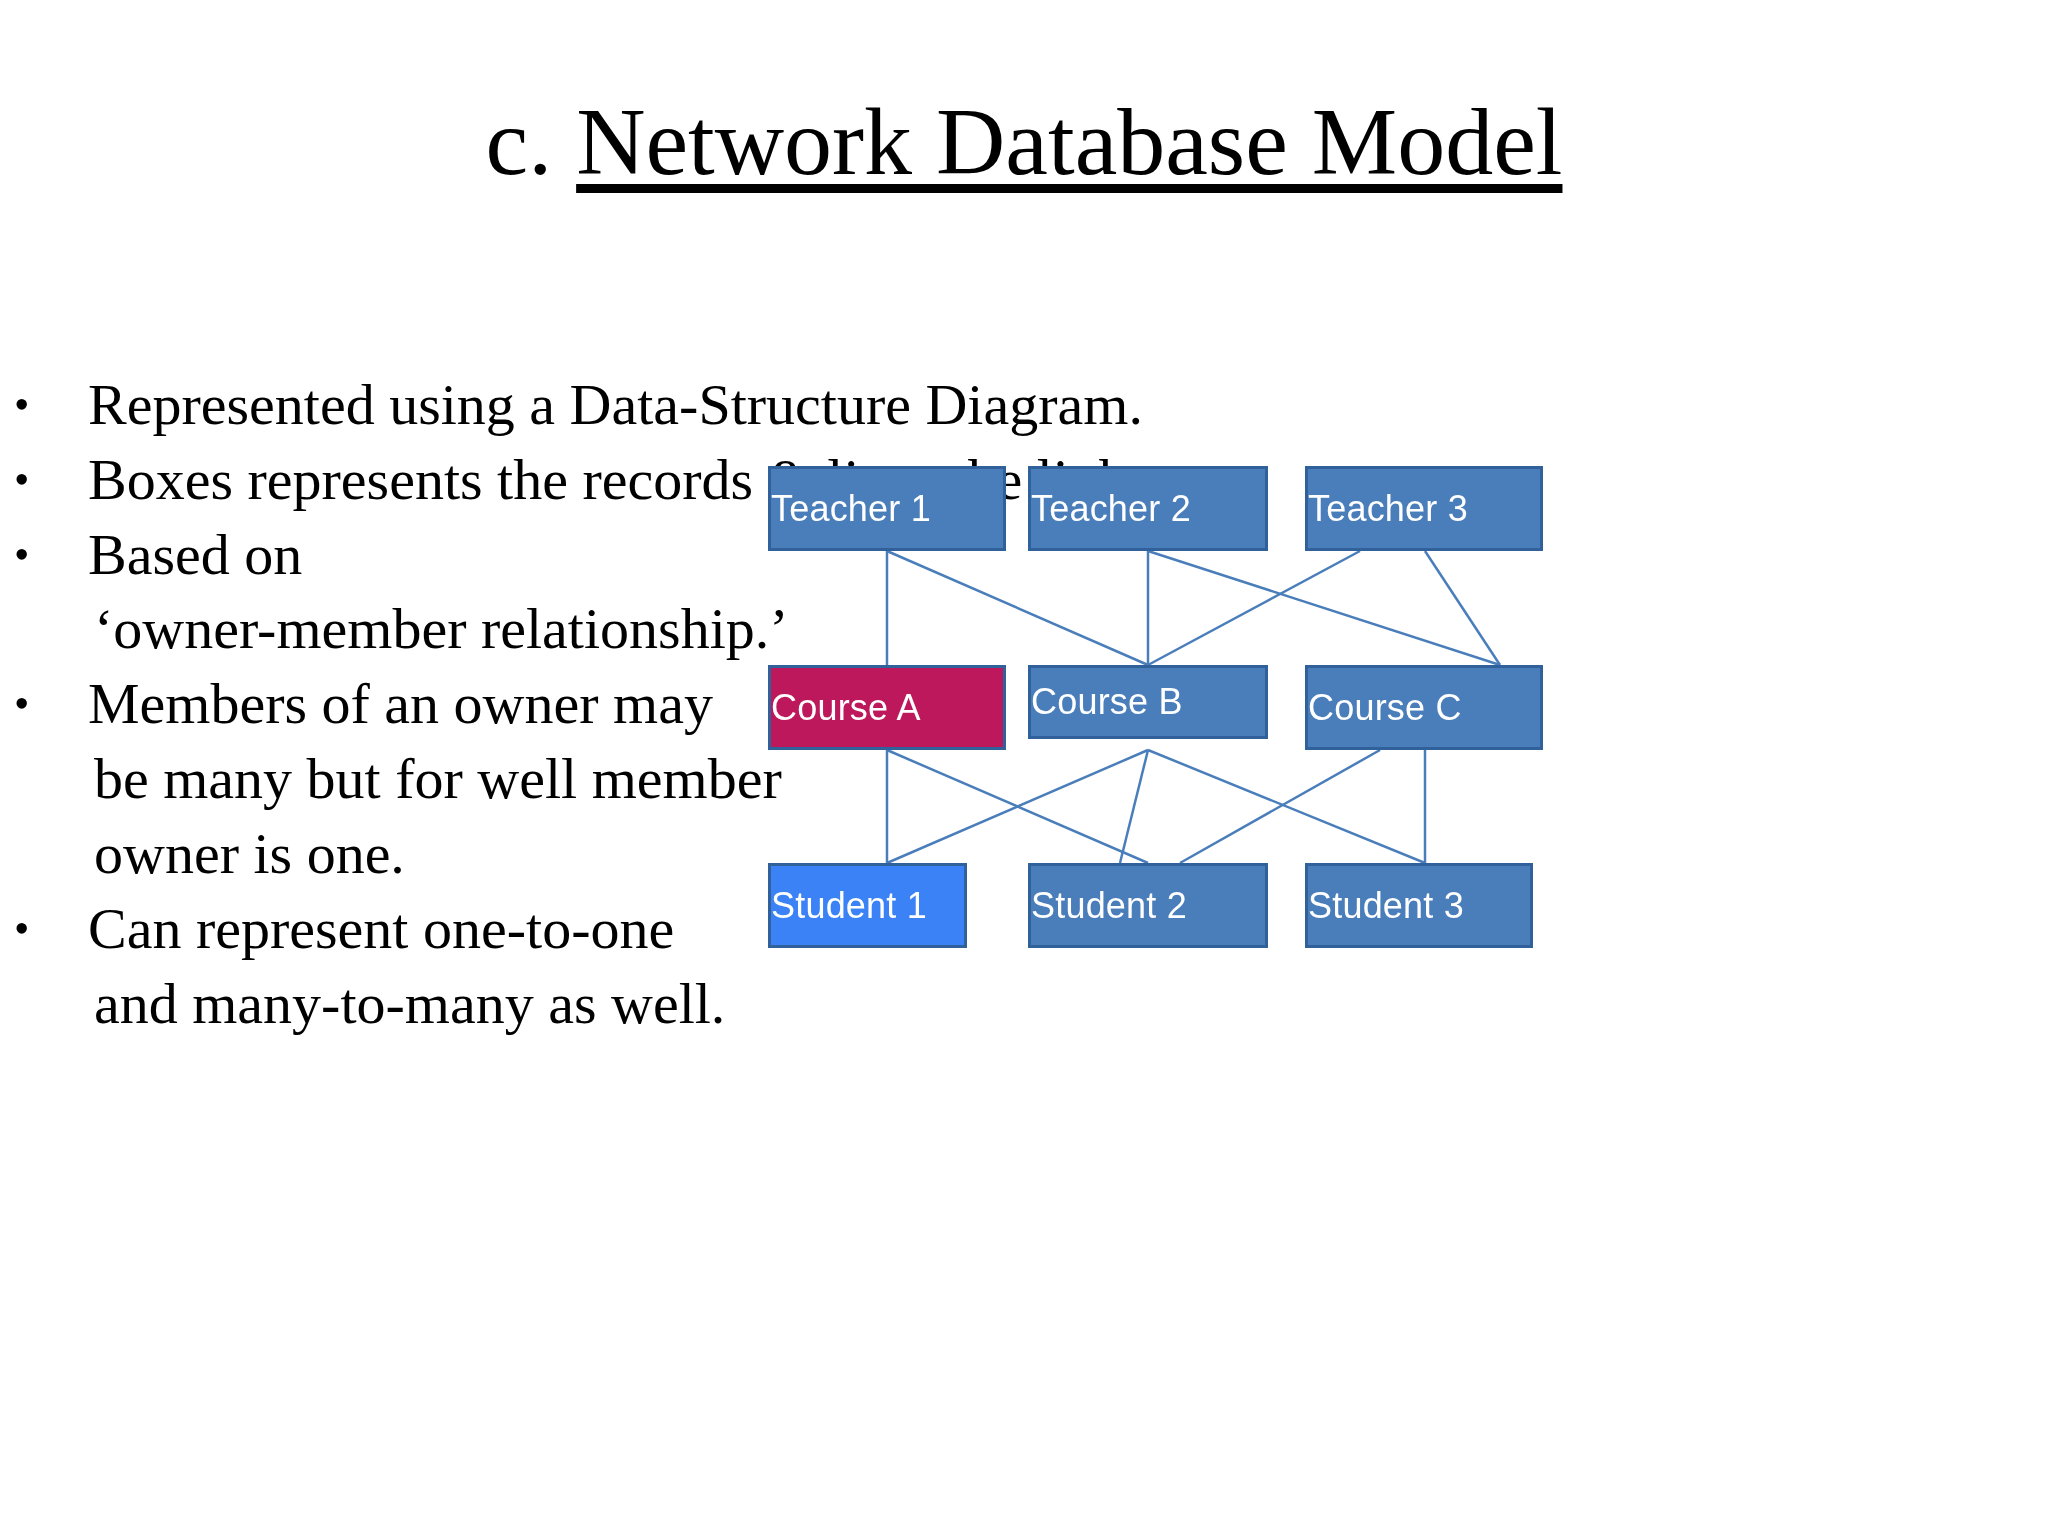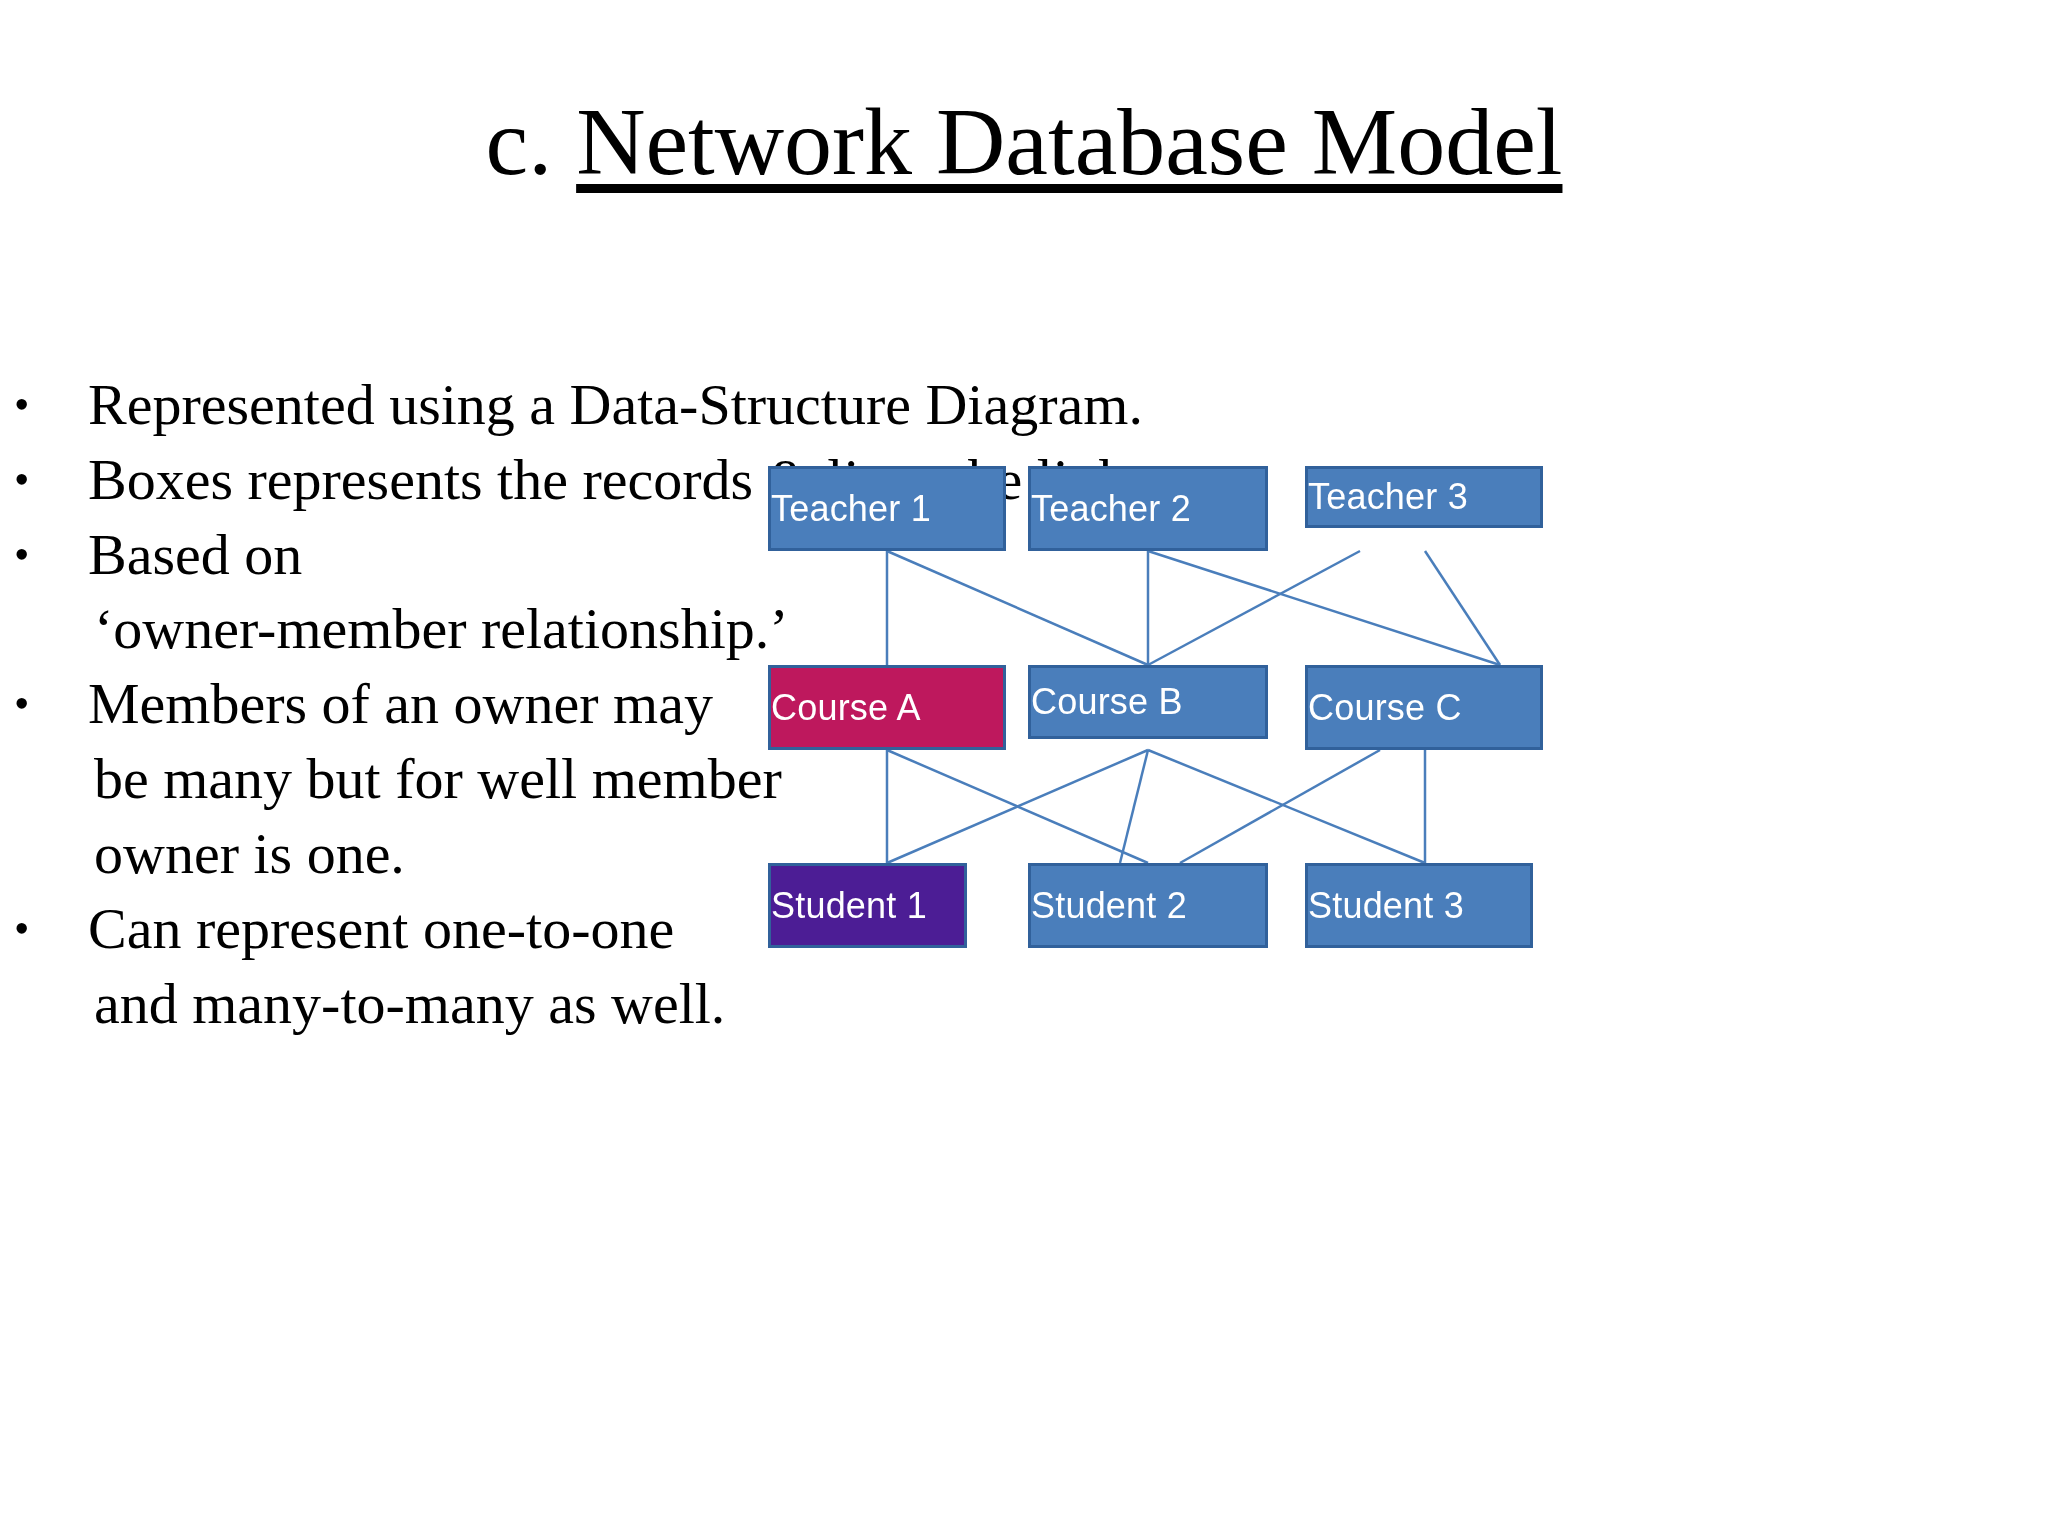--- a/index.html
+++ b/index.html
@@ -151,33 +151,33 @@
         <line x1="388" y1="295" x2="665" y2="408" stroke="#4A7EBB" stroke-width="2.5"></line>
         <line x1="620" y1="295" x2="420" y2="408" stroke="#4A7EBB" stroke-width="2.5"></line>
         <line x1="665" y1="295" x2="665" y2="408" stroke="#4A7EBB" stroke-width="2.5"></line>
       </svg>
   <div class="node" style="left: 8px; top: 11px; width: 238px; height: 85px; background: rgb(74, 126, 187); border-color: rgb(49, 97, 155); color: rgb(255, 255, 255);">
         <span>Teacher 1</span>
       </div>
       <div class="node" style="left: 268px; top: 11px; width: 240px; height: 85px; background: rgb(74, 126, 187); border-color: rgb(49, 97, 155); color: rgb(255, 255, 255);">
         <span>Teacher 2</span>
       </div>
-      <div class="node" style="left: 545px; top: 11px; width: 238px; height: 62px; background: rgb(74, 126, 187); border-color: rgb(49, 97, 155); color: rgb(255, 255, 255);">
+      <div class="node" style="left: 545px; top: 11px; width: 238px; height: 85px; background: rgb(74, 126, 187); border-color: rgb(49, 97, 155); color: rgb(255, 255, 255);">
         <span>Teacher 3</span>
       </div>
       <div class="node" style="left: 8px; top: 210px; width: 238px; height: 85px; background: #be185d; border-color: rgb(49, 97, 155); color: rgb(255, 255, 255);">
         <span>Course A</span>
       </div>
       <div class="node" style="left: 268px; top: 210px; width: 240px; height: 74px; background: rgb(74, 126, 187); border-color: rgb(49, 97, 155); color: rgb(255, 255, 255);">
         <span>Course B</span>
       </div>
       <div class="node" style="left: 545px; top: 210px; width: 238px; height: 85px; background: rgb(74, 126, 187); border-color: rgb(49, 97, 155); color: rgb(255, 255, 255);">
         <span>Course C</span>
       </div>
-      <div class="node" style="left: 8px; top: 408px; width: 199px; height: 85px; background: #4c1d95; border-color: rgb(49, 97, 155); color: rgb(255, 255, 255);">
+      <div class="node" style="left: 8px; top: 408px; width: 199px; height: 85px; background: #3b82f6; border-color: rgb(49, 97, 155); color: rgb(255, 255, 255);">
         <span>Student 1</span>
       </div>
       <div class="node" style="left: 268px; top: 408px; width: 240px; height: 85px; background: rgb(74, 126, 187); border-color: rgb(49, 97, 155); color: rgb(255, 255, 255);">
         <span>Student 2</span>
       </div>
       <div class="node" style="left: 545px; top: 408px; width: 228px; height: 85px; background: rgb(74, 126, 187); border-color: rgb(49, 97, 155); color: rgb(255, 255, 255);">
         <span>Student 3</span>
       </div>
     </div>
 

